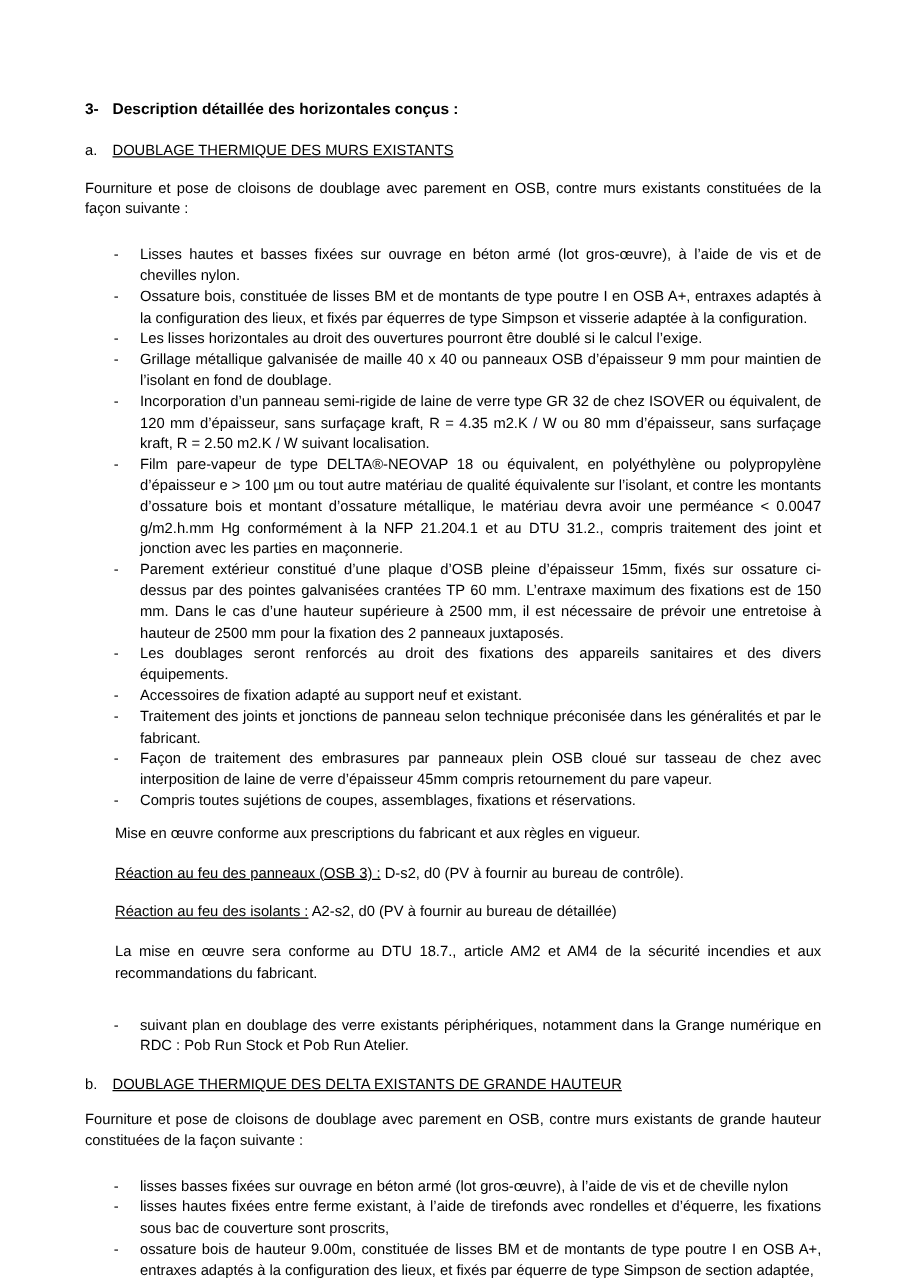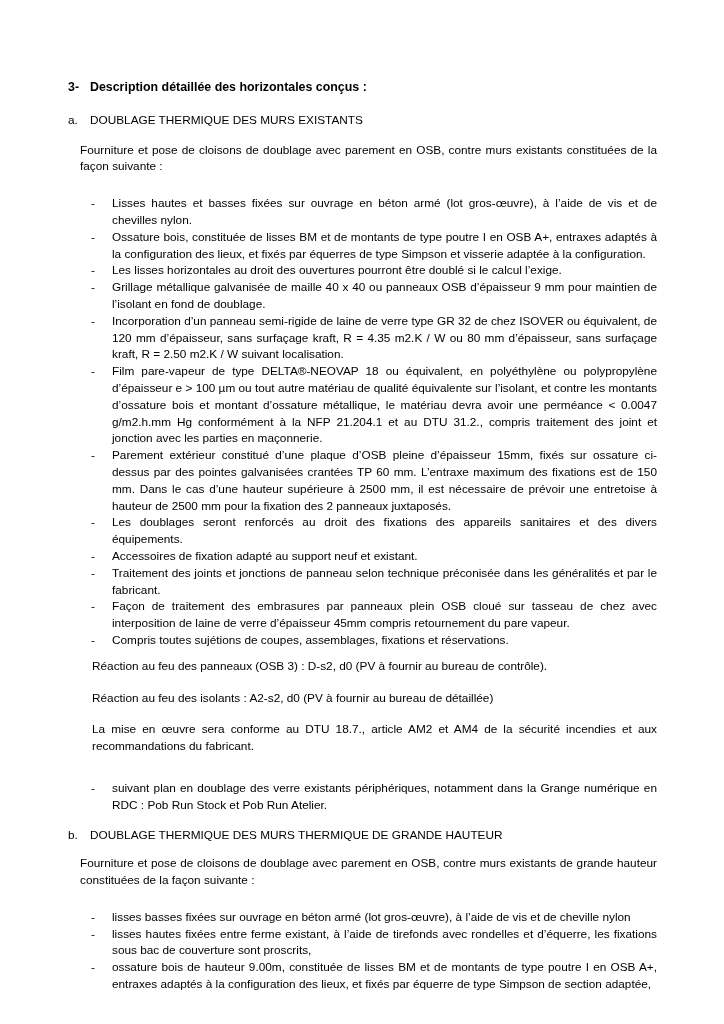--- a/index.html
+++ b/index.html
@@ -17,22 +17,22 @@
     font-family: "Liberation Sans", "DejaVu Sans", sans-serif;
     font-size: 11.8px;
     line-height: 16.8px;
     color: #000000;
     overflow: hidden;
   }
   .h-row { display: flex; }
   .h-letter { flex: none; width: 22px; }
   .doc-title { font-weight: bold; font-size: 12.4px; margin-bottom: 16px; }
   .sec-heading { margin-bottom: 13px; }
-  .underline { }
-  .par { margin: 0 0 10px 12px; text-align: justify; }
+  .underline { text-decoration: underline; }
+  .par { margin: 0 0 10px 0; text-align: justify; }
   .par-indent { margin: 0 0 15px 24px; text-align: justify; }
   .bullets { margin: 0 0 9px 0; }
   .bullet { display: flex; margin-left: 23px; }
   .dash { flex: none; width: 21px; }
   .btext { flex: 1; text-align: justify; }
   .gap-sm { height: 10px; }
   .sec-b-heading { margin-top: 14px; margin-bottom: 11px; }
 </style>
 </head>
 <body>
@@ -96,39 +96,40 @@
     <div class="bullet">
         <span class="dash">-</span>
         <span class="btext">Façon de traitement des embrasures par panneaux plein OSB cloué sur tasseau de chez avec interposition de laine de verre d’épaisseur 45mm compris retournement du pare vapeur.</span>
       </div>
     <div class="bullet">
         <span class="dash">-</span>
         <span class="btext">Compris toutes sujétions de coupes, assemblages, fixations et réservations.</span>
       </div>
   </div>
 
+  <p class="par-indent">Mise en œuvre conforme aux prescriptions du fabricant et aux règles en vigueur.</p>
 
   <p class="par-indent"><span class="underline">Réaction au feu des panneaux (OSB 3) :</span><span> D-s2, d0 (PV à fournir au bureau de contrôle).</span></p>
 
   <p class="par-indent"><span class="underline">Réaction au feu des isolants :</span><span> A2-s2, d0 (PV à fournir au bureau de détaillée)</span></p>
 
   <p class="par-indent">La mise en œuvre sera conforme au DTU 18.7., article AM2 et AM4 de la sécurité incendies et aux recommandations du fabricant.</p>
   <div class="gap-sm"></div>
 
 
   <div class="bullets">
     <div class="bullet">
         <span class="dash">-</span>
         <span class="btext">suivant plan en doublage des verre existants périphériques, notamment dans la Grange numérique en RDC : Pob Run Stock et Pob Run Atelier.</span>
       </div>
   </div>
 
   <div class="h-row sec-heading sec-b-heading">
     <span class="h-letter">b.</span>
-    <span class="underline">DOUBLAGE THERMIQUE DES MURS THERMIQUE DE GRANDE HAUTEUR</span>
+    <span class="underline">DOUBLAGE THERMIQUE DES DELTA EXISTANTS DE GRANDE HAUTEUR</span>
   </div>
 
   <p class="par">Fourniture et pose de cloisons de doublage avec parement en OSB, contre murs existants de grande hauteur constituées de la façon suivante :</p>
   <div class="gap-sm"></div>
 
   <div class="bullets">
     <div class="bullet">
         <span class="dash">-</span>
         <span class="btext">lisses basses fixées sur ouvrage en béton armé (lot gros-œuvre), à l’aide de vis et de cheville nylon</span>
       </div>

